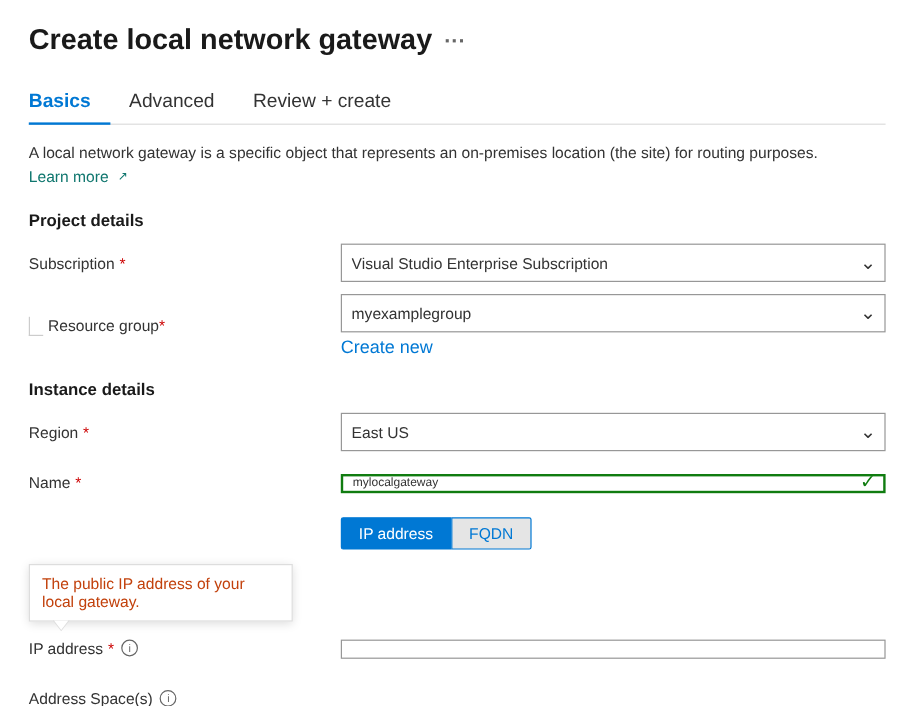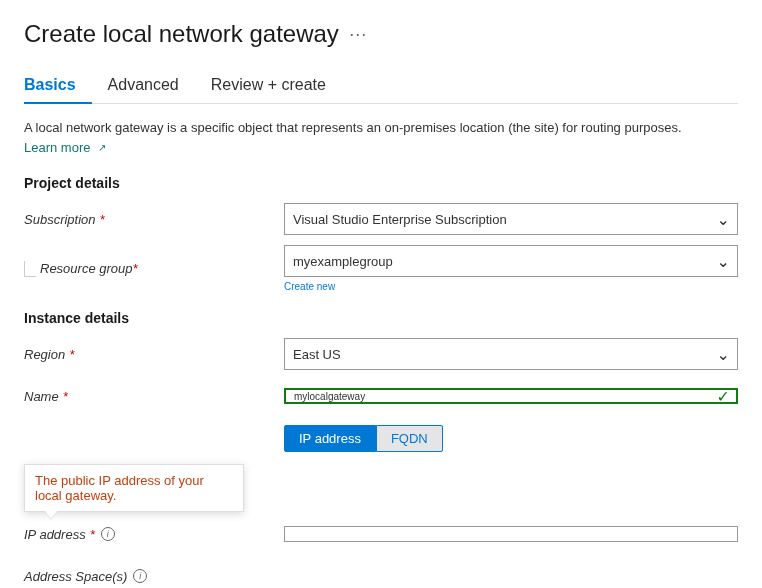--- a/index.html
+++ b/index.html
@@ -7,21 +7,21 @@
       font-family: 'Segoe UI', Arial, sans-serif;
       font-size: 13px;
       color: #333;
       background: #fff;
       width: 762px;
       min-height: 588px;
       padding: 20px 24px;
     }
     .page-title {
       font-size: 24px;
-      font-weight: 400;
+      font-weight: 700;
       color: #1a1a1a;
       display: flex;
       align-items: center;
       gap: 10px;
       margin-bottom: 20px;
     }
     .page-title .ellipsis {
       font-size: 18px;
       color: #666;
       cursor: pointer;
@@ -83,21 +83,20 @@
       min-height: 32px;
     }
     .label-col {
       width: 260px;
       min-width: 260px;
       display: flex;
       align-items: center;
       gap: 4px;
       font-size: 13px;
       color: #333;
-      font-style: italic;
     }
     .required {
       color: #c00;
     }
     .info-icon {
       width: 14px;
       height: 14px;
       border: 1px solid #666;
       border-radius: 50%;
       display: inline-flex;
@@ -157,21 +156,21 @@
     .input-with-check .check-icon {
       position: absolute;
       right: 8px;
       top: 50%;
       transform: translateY(-50%);
       color: #107c10;
       font-size: 16px;
     }
     .create-new {
       color: #0078d4;
-      font-size: 10px;
+      font-size: 15px;
       text-decoration: none;
       cursor: pointer;
       display: block;
       margin-top: 4px;
     }
     .toggle-group {
       display: flex;
       gap: 0;
       align-items: center;
     }

